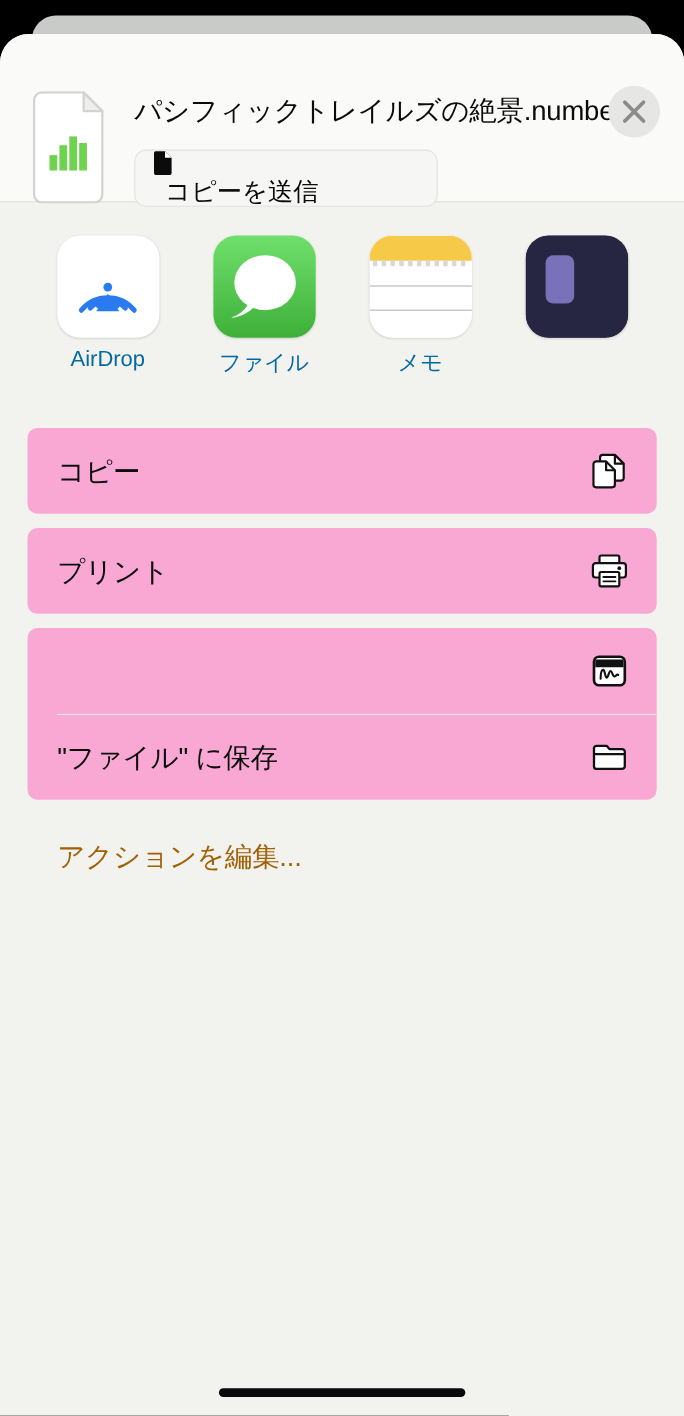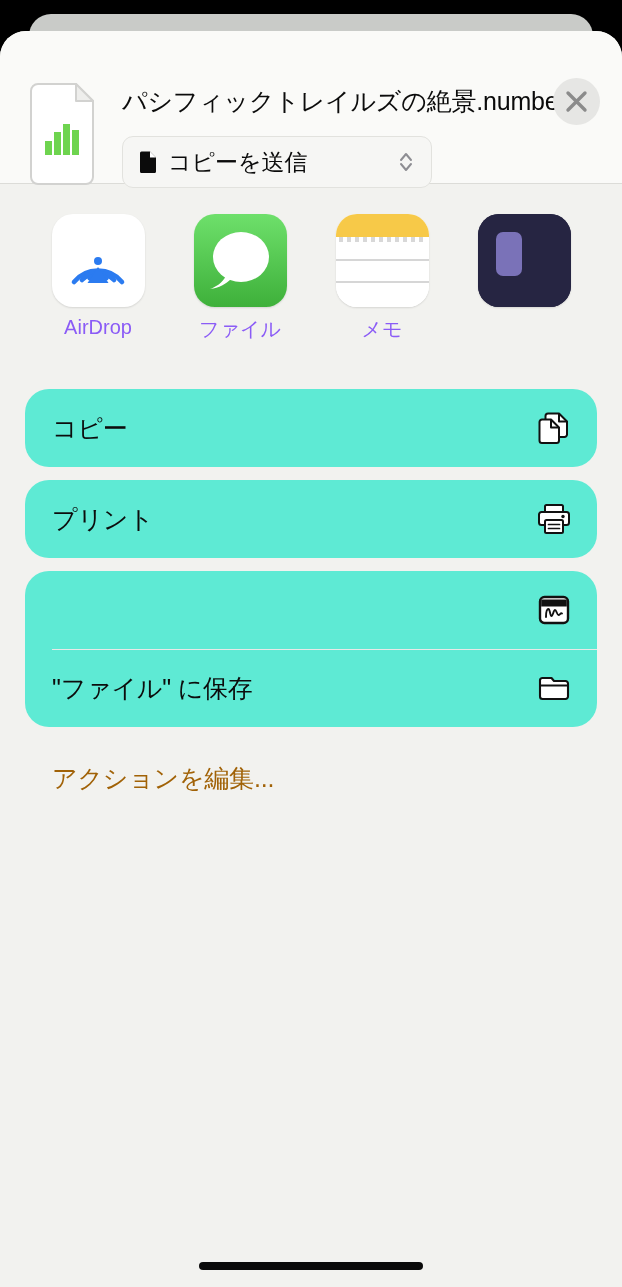--- a/index.html
+++ b/index.html
@@ -36,23 +36,23 @@
     position:absolute; left:122px; top:55px; width:410px;
     font-size:25px; color:#0b0b0b; letter-spacing:-0.2px;
     white-space:nowrap; line-height:30px;
   }
   .close-btn{
     position:absolute; left:553px; top:47px; width:47px; height:47px;
     border-radius:50%; background:#e6e6e4; border:none; cursor:pointer;
     display:flex; align-items:center; justify-content:center;
   }
   .mode-select{
-    position:absolute; left:122px; top:105px; height:52px; width:310px;
+    position:absolute; left:122px; top:105px; height:52px; width:276px;
     background:#f6f6f4; border:1px solid #e2e2de; border-radius:11px;
-    display:flex; align-items:center; padding:0 16px; cursor:pointer;
+    display:flex; padding:0 16px; cursor:pointer;flex-direction:column;
   }
   .mode-select .m-icon{ width:18px; height:22px; flex:0 0 auto; }
   .mode-select .m-label{
     margin-left:11px; font-size:23px; color:#0b0b0b; white-space:nowrap;
   }
   .mode-select .m-chev{ margin-left:auto; width:18px; height:26px; }
 
   
   .apps-row{
     position:relative; height:170px;
@@ -62,40 +62,40 @@
   }
   .app{
     width:142px; flex:0 0 142px;
     display:flex; flex-direction:column; align-items:center; cursor:pointer;
   }
   .app-icon{
     width:93px; height:93px; border-radius:21px; overflow:hidden;
     position:relative; box-shadow:0 1px 2px rgba(0,0,0,.12);
   }
   .app-label{
-    margin-top:9px; font-size:20px; color:#8b5cf6; white-space:nowrap;
+    margin-top:9px; font-size:20px; color:#0369a1; white-space:nowrap;
   }
 
   
   .ic-airdrop{ background:#ffffff; display:flex; align-items:center; justify-content:center; }
   
   .ic-messages{ background:linear-gradient(180deg,#6ee06b 0%,#3eb03a 100%);
     display:flex; align-items:center; justify-content:center; }
   
   .ic-mail{ background:linear-gradient(180deg,#2a5fd4 0%,#63c3f7 100%);
     display:flex; align-items:center; justify-content:center; }
   
   .ic-notes{ background:#ffffff; }
   
   .ic-cut{ background:#262542; }
 
   
   .groups{ padding:0 25px; }
   .group{
-    background:#5eead4; border-radius:24px; overflow:hidden;
+    background:#f9a8d4; border-radius:9px; overflow:hidden;
     margin-bottom:13px;
   }
   .group.g1{ margin-top:35px; }
   .row{
     height:78px; display:flex; align-items:center;
     padding:0 25px 0 27px; cursor:pointer; position:relative;
   }
   .row + .row::before{
     content:""; position:absolute; left:27px; right:0; top:0;
     height:1px; background:#e9e9e7;

